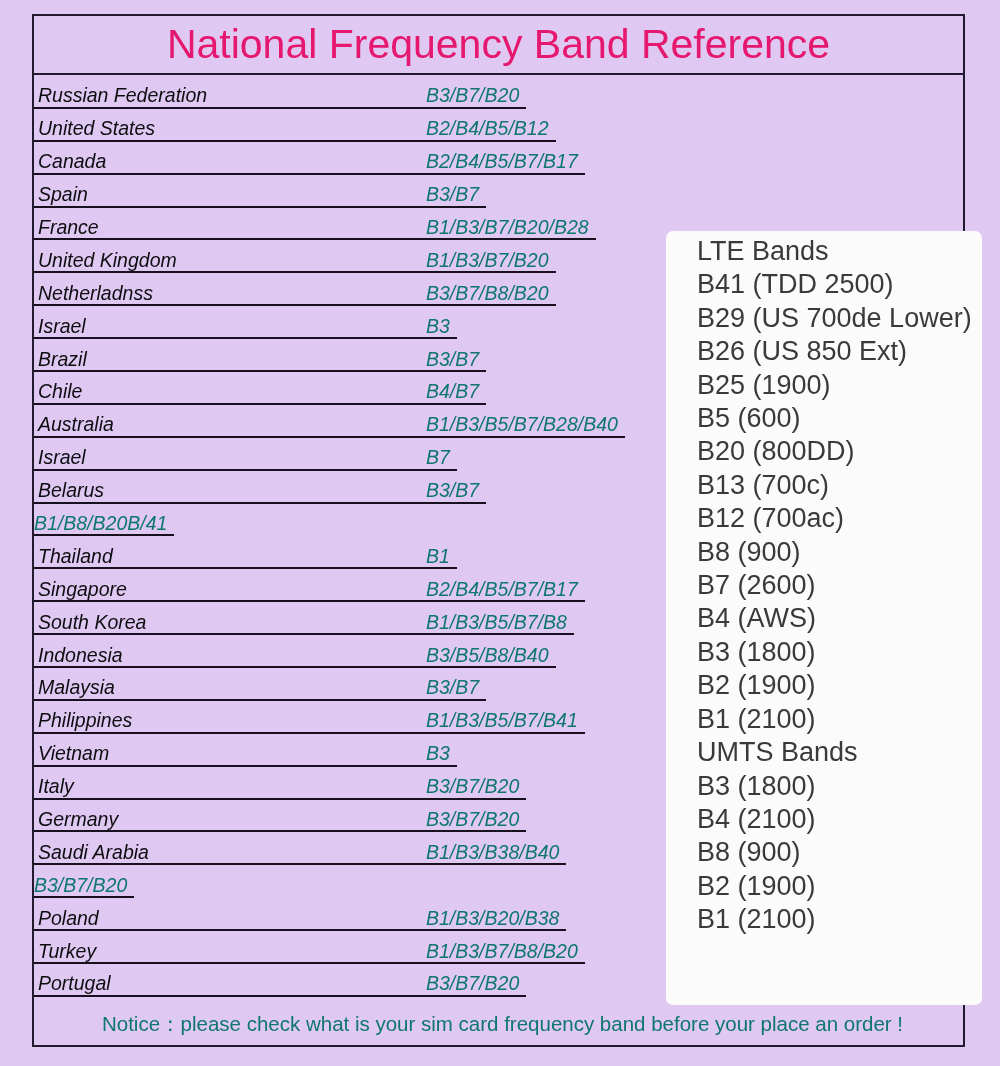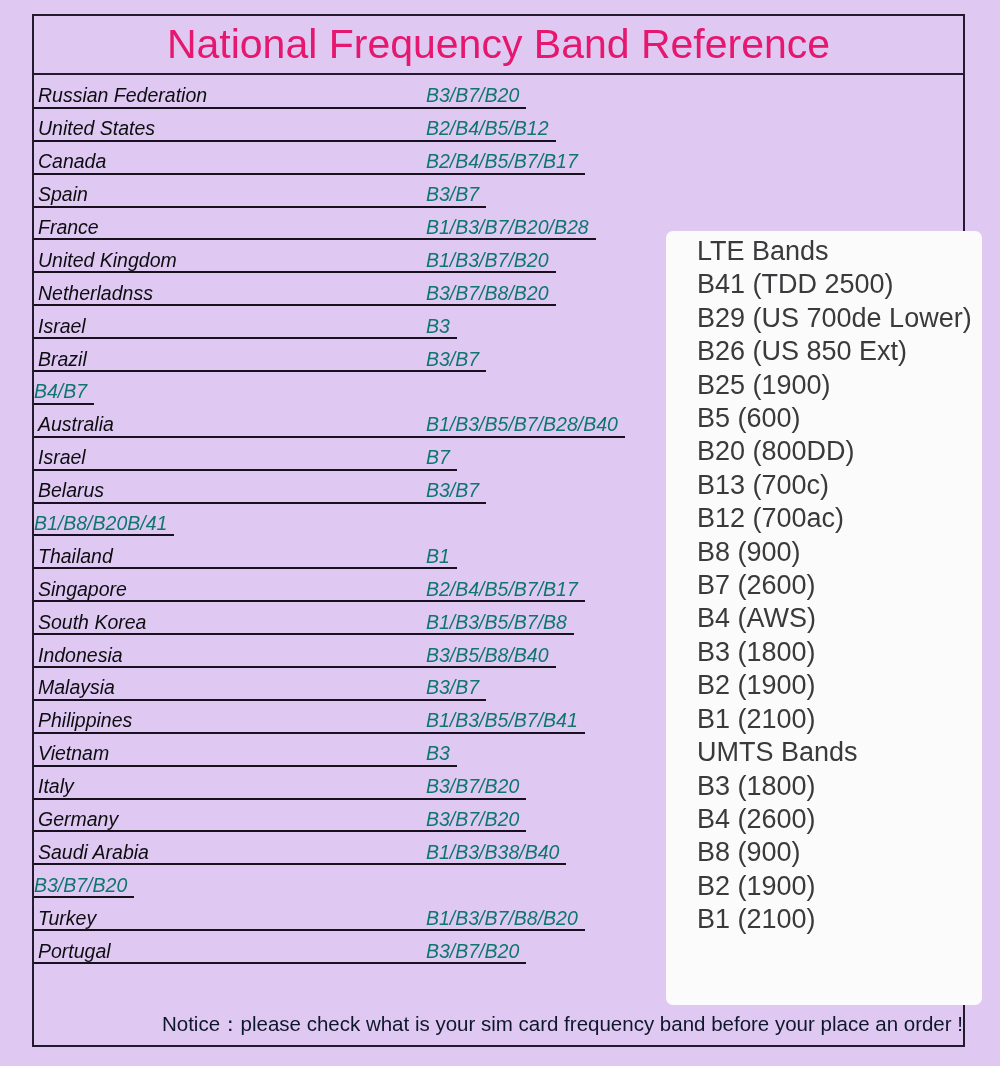--- a/index.html
+++ b/index.html
@@ -54,23 +54,23 @@
   }
   .band {
     font-size: 19.5px;
     color: #0f766e;
     padding-right: 7px;
     white-space: pre;
   }
   .notice {
     position: absolute;
     left: 8px; right: 0; bottom: 7px;
-    text-align: right;
+    text-align: center;
     font-size: 20.5px;
-    color: #0f172a;
+    color: #0f766e;
     white-space: nowrap;
   }
   .panel {
     position: absolute;
     left: 666px; top: 231px;
     width: 316px; height: 774px;
     background: #fbfbfb;
     border-radius: 7px;
     box-sizing: border-box;
     padding: 4px 0 0 31px;
@@ -152,20 +152,21 @@
 
       <div class="row">
         <span class="rowline">
           <span class="country">Brazil</span>
           <span class="band">B3/B7</span>
         </span>
       </div>
 
       <div class="row">
         <span class="rowline">
+          <span class="country">Chile</span>
           <span class="band">B4/B7</span>
         </span>
       </div>
 
       <div class="row">
         <span class="rowline">
           <span class="country">Australia</span>
           <span class="band">B1/B3/B5/B7/B28/B40</span>
         </span>
       </div>
@@ -259,20 +260,26 @@
           <span class="band">B1/B3/B38/B40</span>
         </span>
       </div>
 
       <div class="row">
         <span class="rowline">
           <span class="band">B3/B7/B20</span>
         </span>
       </div>
 
+      <div class="row">
+        <span class="rowline">
+          <span class="country">Poland</span>
+          <span class="band">B1/B3/B20/B38</span>
+        </span>
+      </div>
 
       <div class="row">
         <span class="rowline">
           <span class="country">Turkey</span>
           <span class="band">B1/B3/B7/B8/B20</span>
         </span>
       </div>
 
       <div class="row">
         <span class="rowline">
@@ -316,21 +323,21 @@
       <div class="panel-line">B2 (1900)</div>
 
       <div class="panel-line">B1 (2100)</div>
 
     </div>
   <div class="panel-line">UMTS Bands</div>
   <div>
 
       <div class="panel-line">B3 (1800)</div>
 
-      <div class="panel-line">B4 (2600)</div>
+      <div class="panel-line">B4 (2100)</div>
 
       <div class="panel-line">B8 (900)</div>
 
 
       <div class="panel-line">B2 (1900)</div>
 
       <div class="panel-line">B1 (2100)</div>
     </div>
 </div>
 

